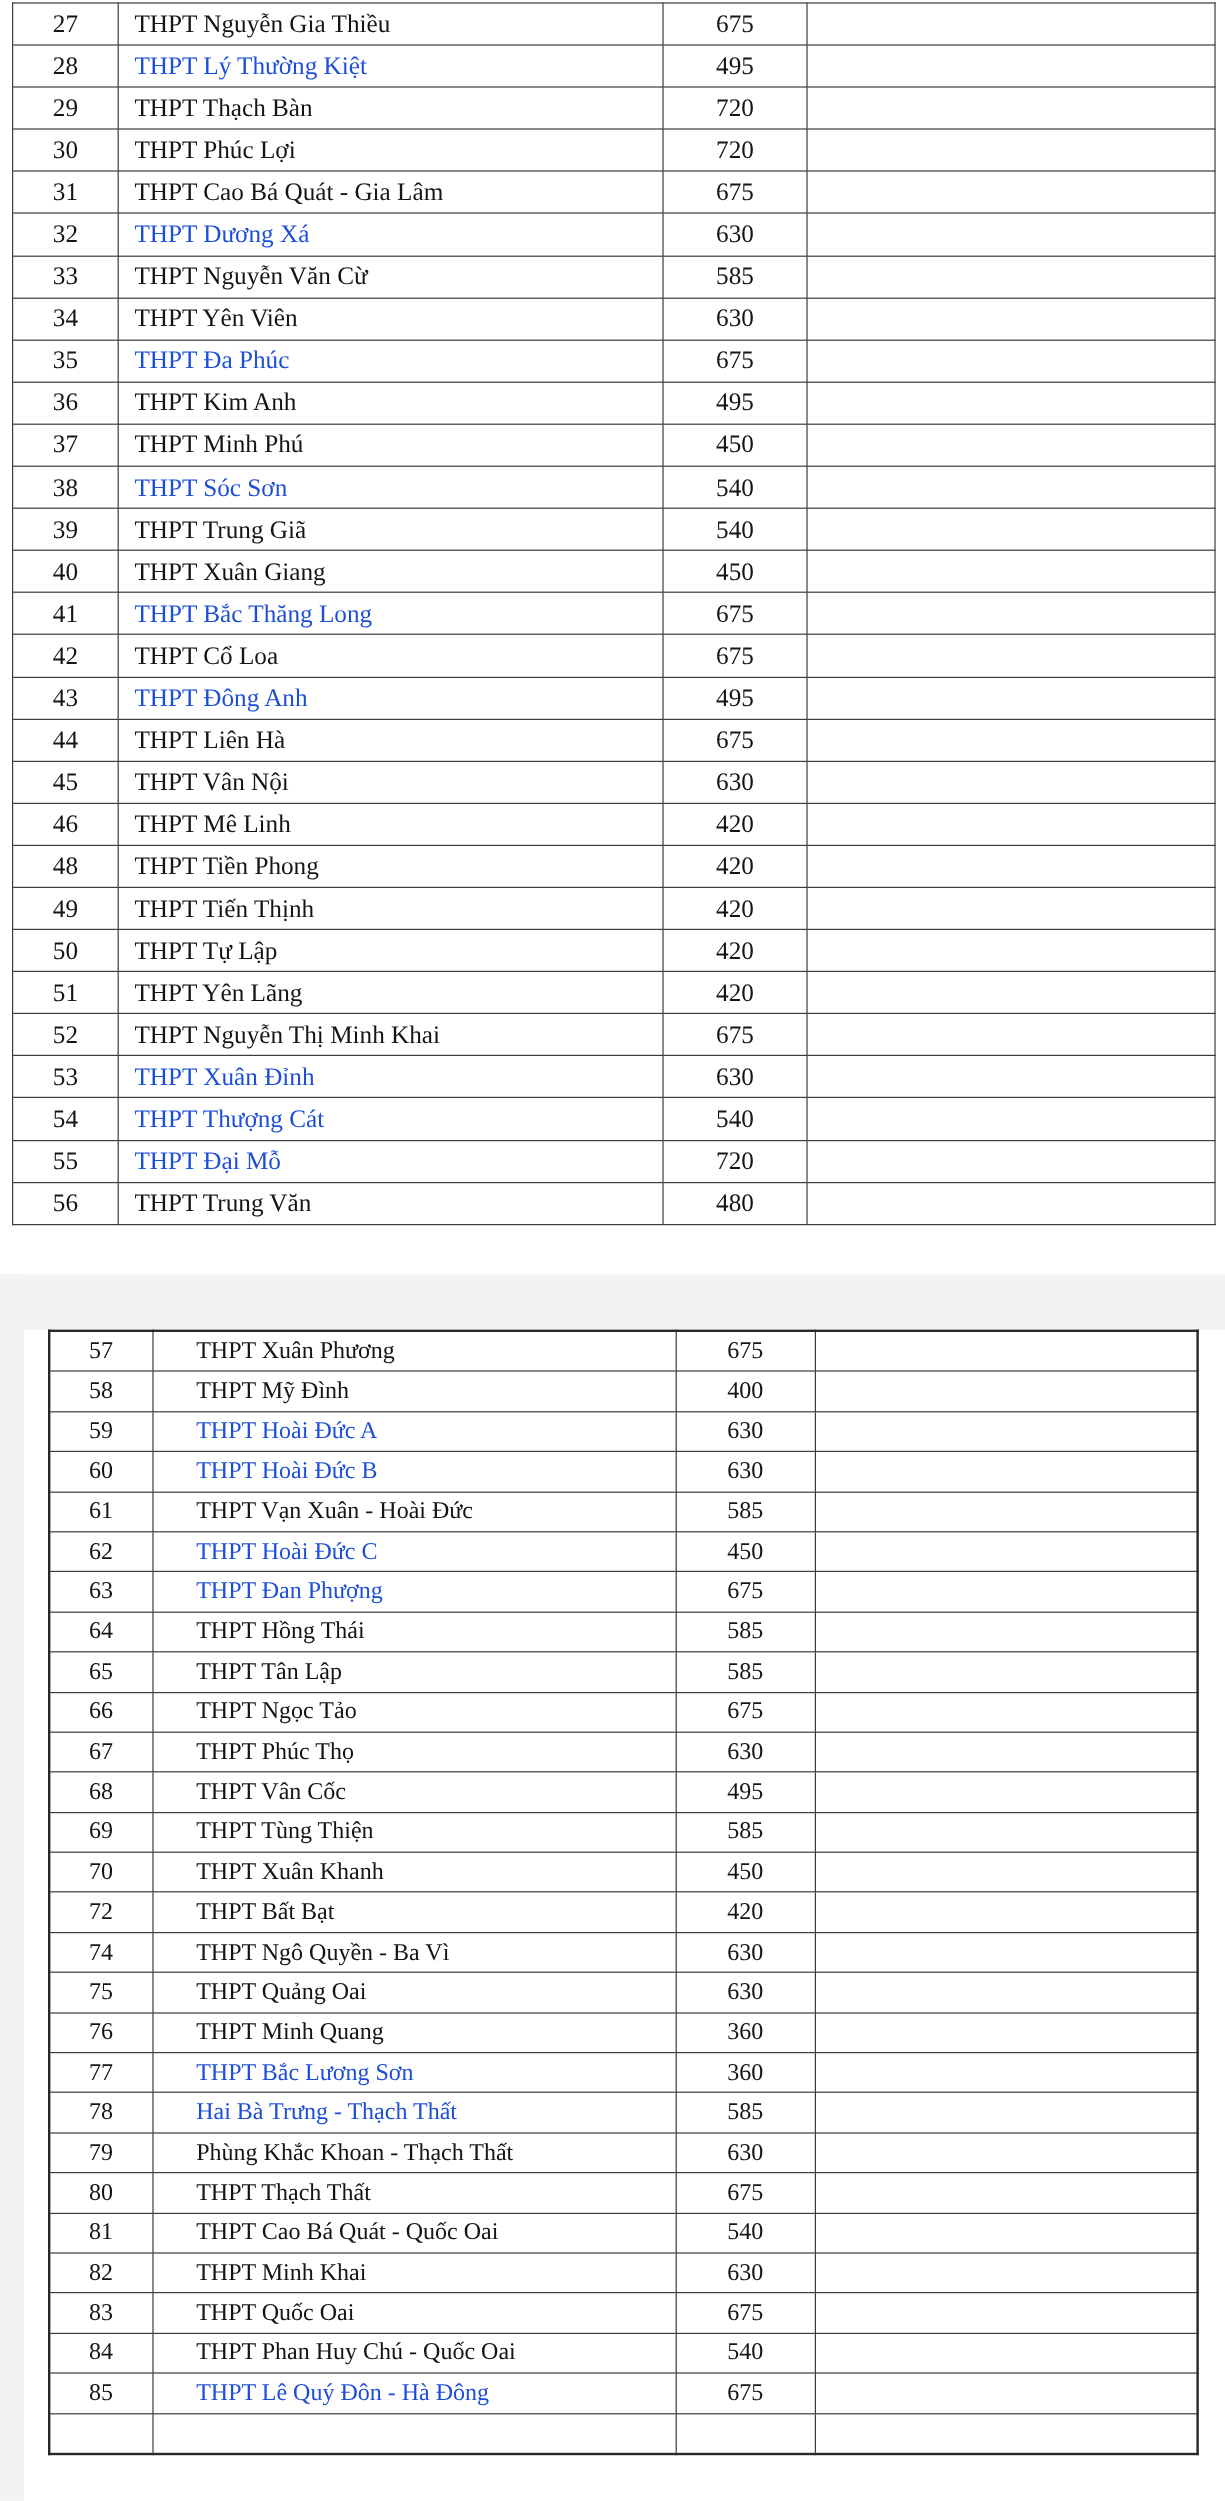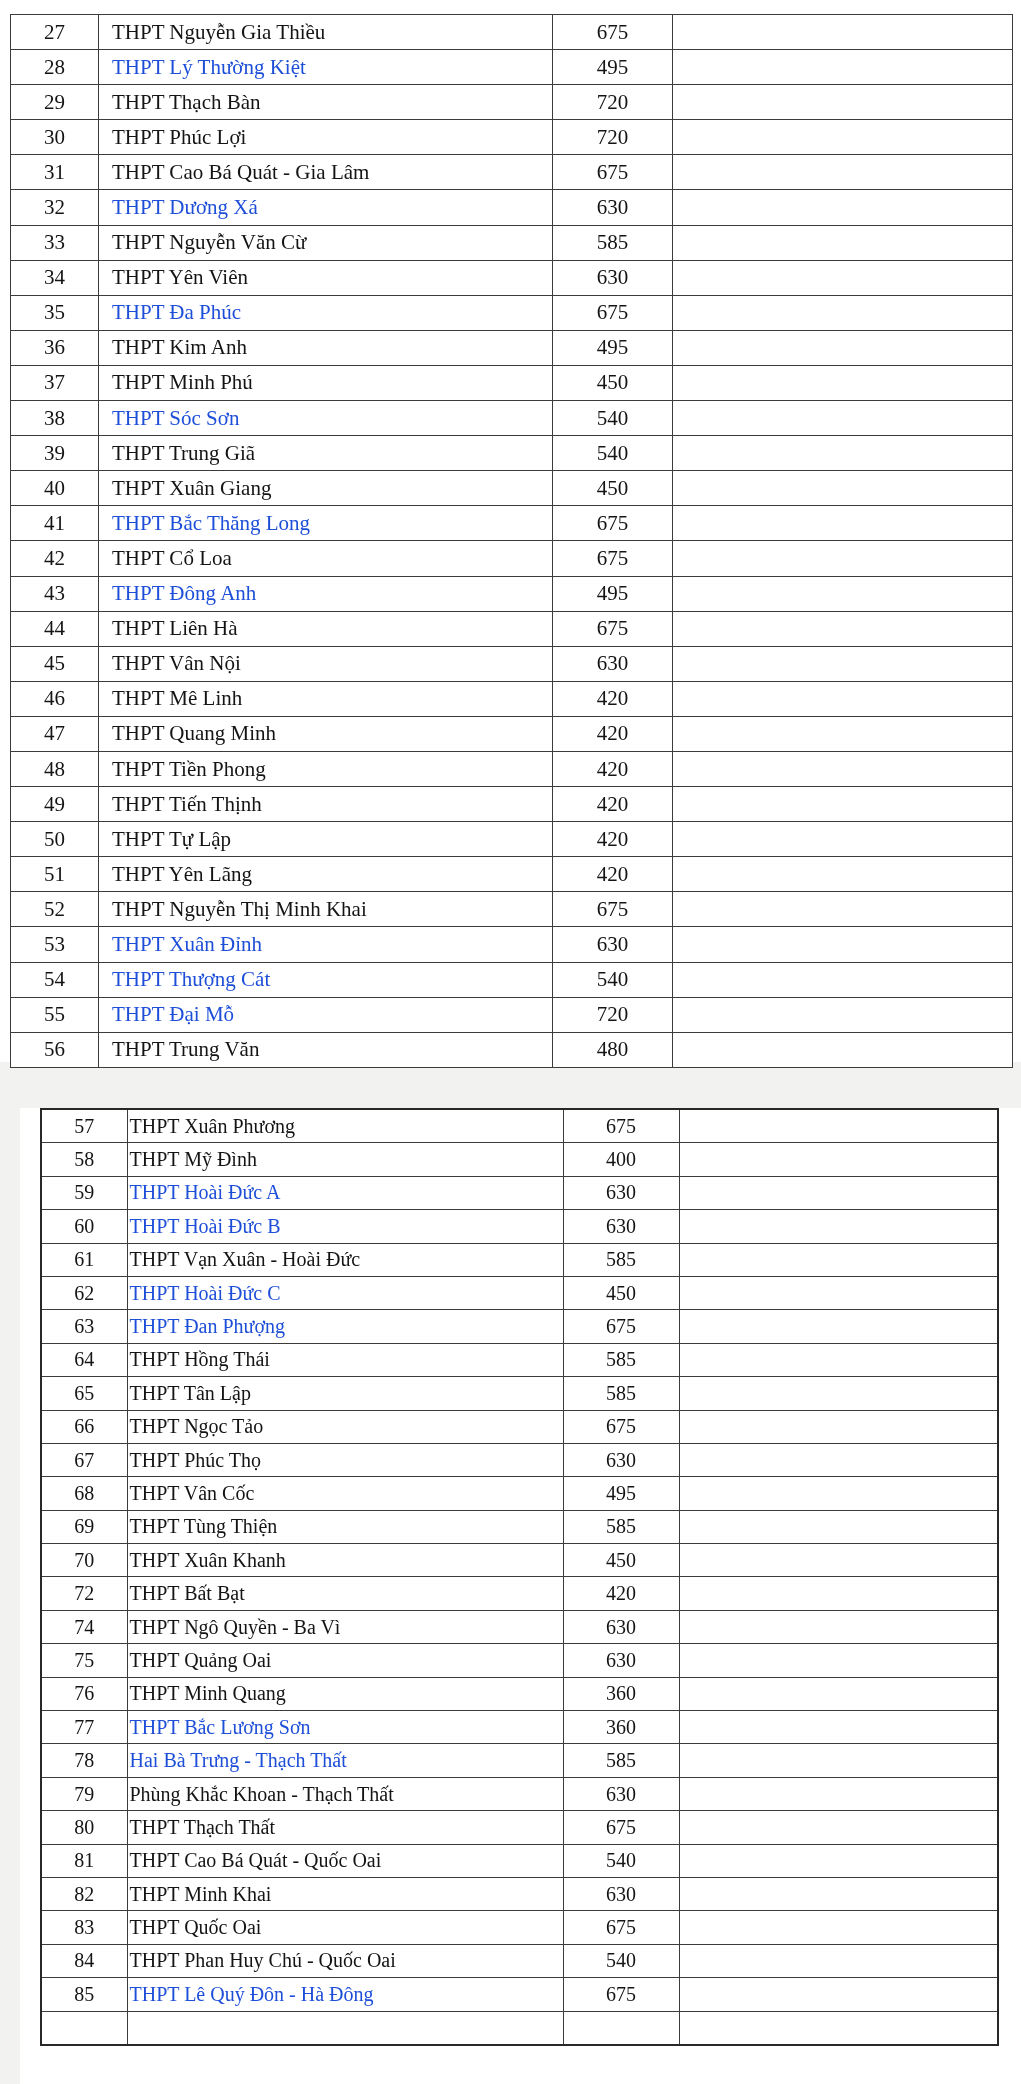--- a/index.html
+++ b/index.html
@@ -22,35 +22,35 @@
     position: absolute; left: 0; top: 1062px;
     width: 20px; height: 1022px;
     background: #f2f3f1;
   }
   table.school-table {
     position: absolute;
     border-collapse: collapse;
     table-layout: fixed;
     background: #ffffff;
   }
-  table.t1 { top: 14px; left: 10px; width: 1002px; }
+  table.t1 { top: 2px; left: 10px; width: 1002px; }
   table.t2 { top: 1108px; left: 40px; width: 957px; border: 2px solid #282828; }
   td {
     border: 1px solid #3b3b3b;
     padding: 0;
     vertical-align: middle;
     background: #ffffff;
     overflow: hidden;
     white-space: nowrap;
   }
   .t1 td { height: 34.1px; font-size: 21px; }
   .t2 td { height: 32.4px; font-size: 20px; }
   td.cell-no  { text-align: center; }
   td.cell-school { padding-left: 13px; }
-  .t2 td.cell-school { padding-left: 2px; }
+  .t2 td.cell-school { padding-left: 36px; }
   td.cell-qty { text-align: center; }
   td.cell-school.link { color: #1d4ed8; }
 </style>
 </head>
 <body>
 
 <div class="gap-band"></div>
 <div class="left-strip"></div>
 
 <table class="school-table t1">
@@ -175,26 +175,20 @@
         <td class="cell-qty">630</td>
         <td class="cell-note"></td>
       </tr>
       <tr>
         <td class="cell-no">46</td>
         <td class="cell-school">THPT Mê Linh</td>
         <td class="cell-qty">420</td>
         <td class="cell-note"></td>
       </tr>
       <tr>
-        <td class="cell-no">47</td>
-        <td class="cell-school">THPT Quang Minh</td>
-        <td class="cell-qty">420</td>
-        <td class="cell-note"></td>
-      </tr>
-      <tr>
         <td class="cell-no">48</td>
         <td class="cell-school">THPT Tiền Phong</td>
         <td class="cell-qty">420</td>
         <td class="cell-note"></td>
       </tr>
       <tr>
         <td class="cell-no">49</td>
         <td class="cell-school">THPT Tiến Thịnh</td>
         <td class="cell-qty">420</td>
         <td class="cell-note"></td>

